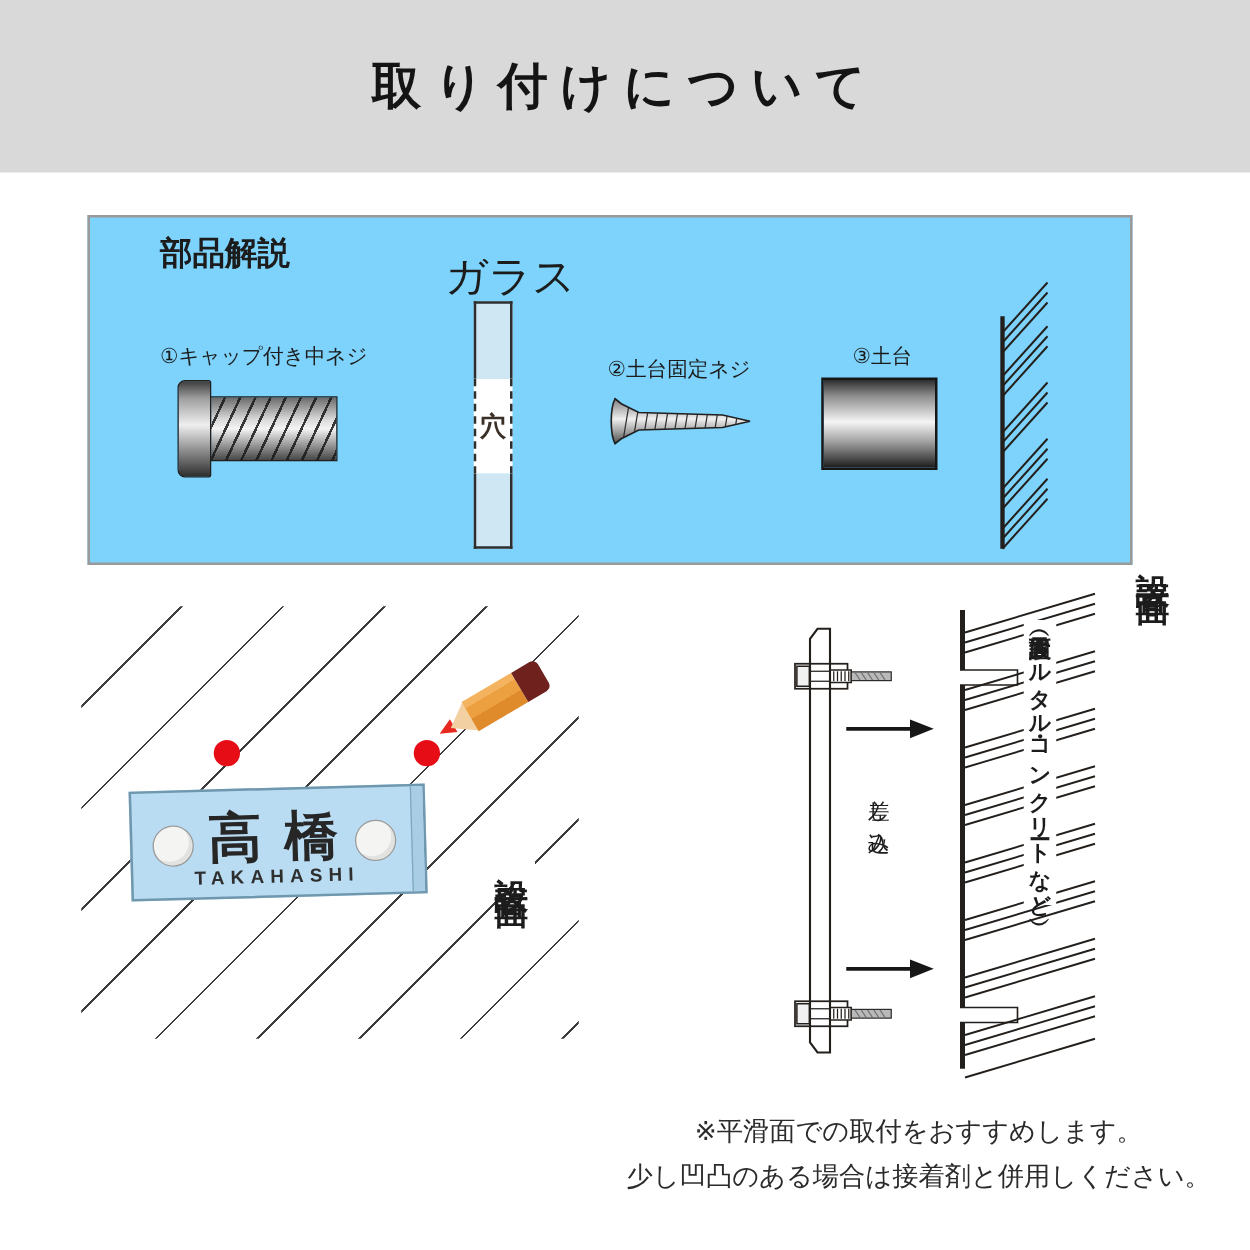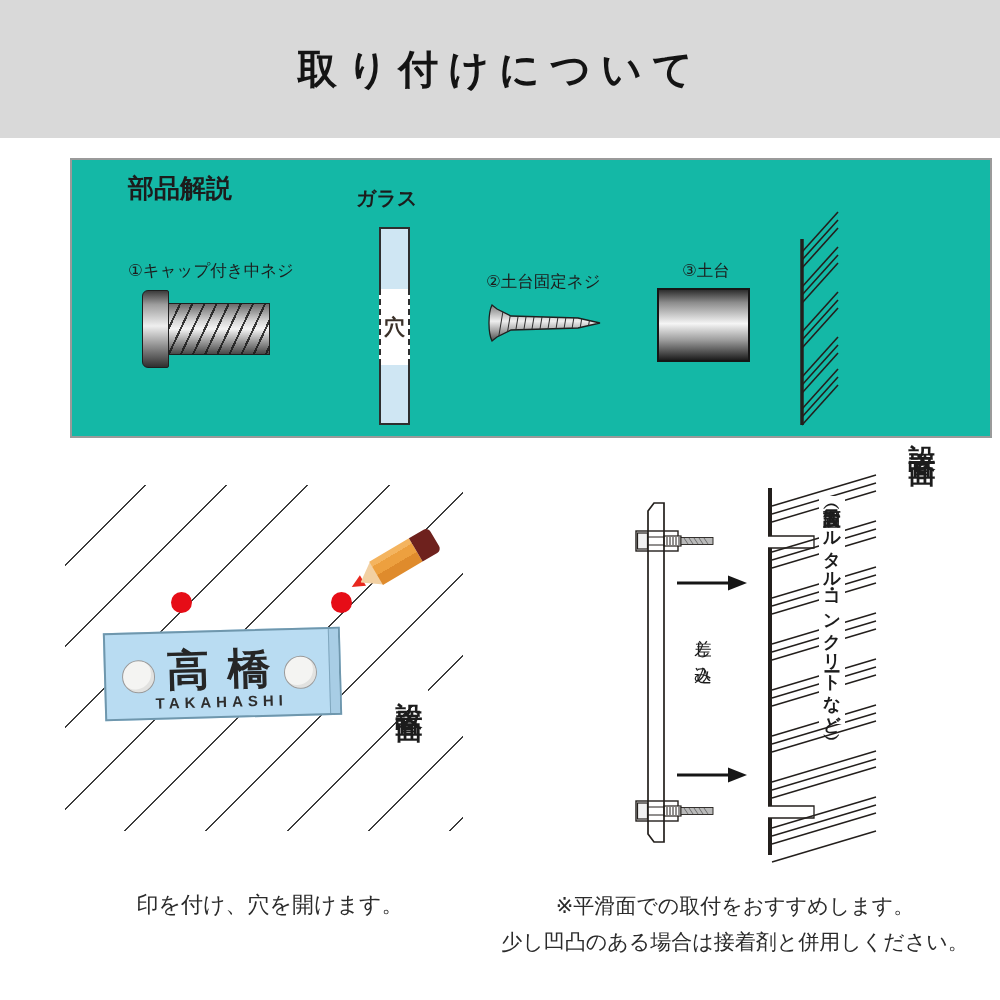--- a/index.html
+++ b/index.html
@@ -5,24 +5,24 @@
   html,body{margin:0;padding:0;background:#fff;}
   .page{position:relative;width:1000px;height:1000px;background:#fff;overflow:hidden;
         font-family:"Liberation Sans","DejaVu Sans",sans-serif;color:#222;}
 
   
   .banner{position:absolute;left:0;top:0;width:1000px;height:138px;background:#d9d9d9;}
   .banner h1{margin:0;line-height:138px;text-align:center;font-size:40px;font-weight:bold;
              letter-spacing:10px;color:#141414;}
 
   
-  .parts-box{position:absolute;left:70px;top:158px;width:922px;height:280px;background:#14b8a6;
+  .parts-box{position:absolute;left:70px;top:172px;width:836px;height:280px;background:#7dd3fc;
              border:2px solid #9a9a9a;box-sizing:border-box;}
   .parts-heading{position:absolute;left:56px;top:11px;font-size:26px;font-weight:bold;color:#1c1c1c;}
-  .glass-title{position:absolute;left:284px;top:25px;font-size:20px;font-weight:bold;color:#1c1c1c;}
+  .glass-title{position:absolute;left:284px;top:25px;font-size:34px;font-weight:normal;color:#1c1c1c;}
   .part-label{position:absolute;font-size:16.5px;color:#1c1c1c;white-space:nowrap;}
   .lbl1{left:56px;top:100px;text-align:right;}
   .lbl2{left:414px;top:111px;}
   .lbl3{left:610px;top:100px;}
 
   
   .screw1-head{position:absolute;left:70px;top:130px;width:27px;height:78px;
      border:1px solid #1f1f1f;border-radius:6px 2px 2px 6px;box-sizing:border-box;
      background:linear-gradient(180deg,#3c3c3c 0%,#9e9e9e 18%,#efefef 46%,#8a8a8a 74%,#2f2f2f 100%);}
   .screw1-body{position:absolute;left:96px;top:143px;width:102px;height:52px;
@@ -294,20 +294,19 @@
       <line x1="172" y1="348" x2="276" y2="317"></line>
         <line x1="172" y1="356" x2="276" y2="325"></line>
         <line x1="172" y1="364" x2="276" y2="333"></line>
       <line x1="172" y1="382" x2="276" y2="351"></line>
     </g>
   </svg>
   <div class="vtext insert-label">差し込み</div>
   <div class="vtext wall-label">設置面（モルタル・コンクリートなど）</div>
 
   <div class="caption caption-left">
-    <div>印を付け、穴を開けます。</div>
   </div>
   <div class="caption caption-right">
     <div>※平滑面での取付をおすすめします。</div>
     <div>少し凹凸のある場合は接着剤と併用しください。</div>
   </div>
 
 </div>
 
 </body></html>

